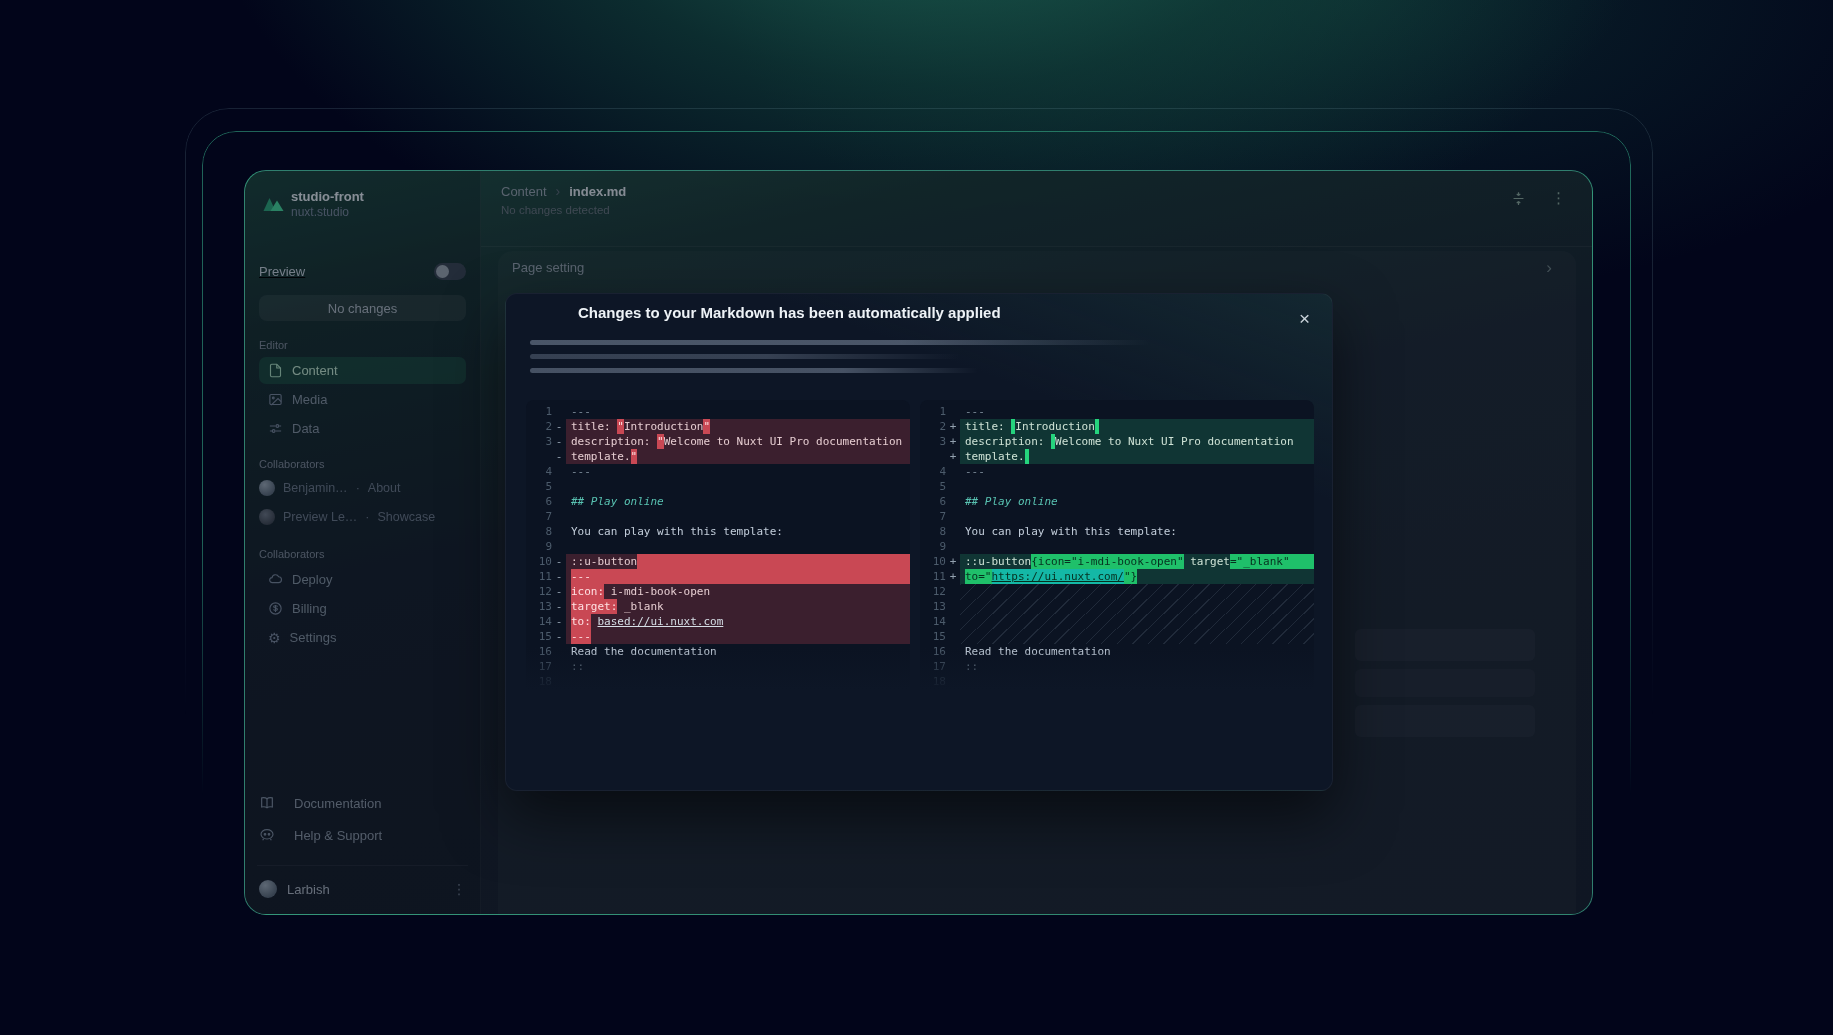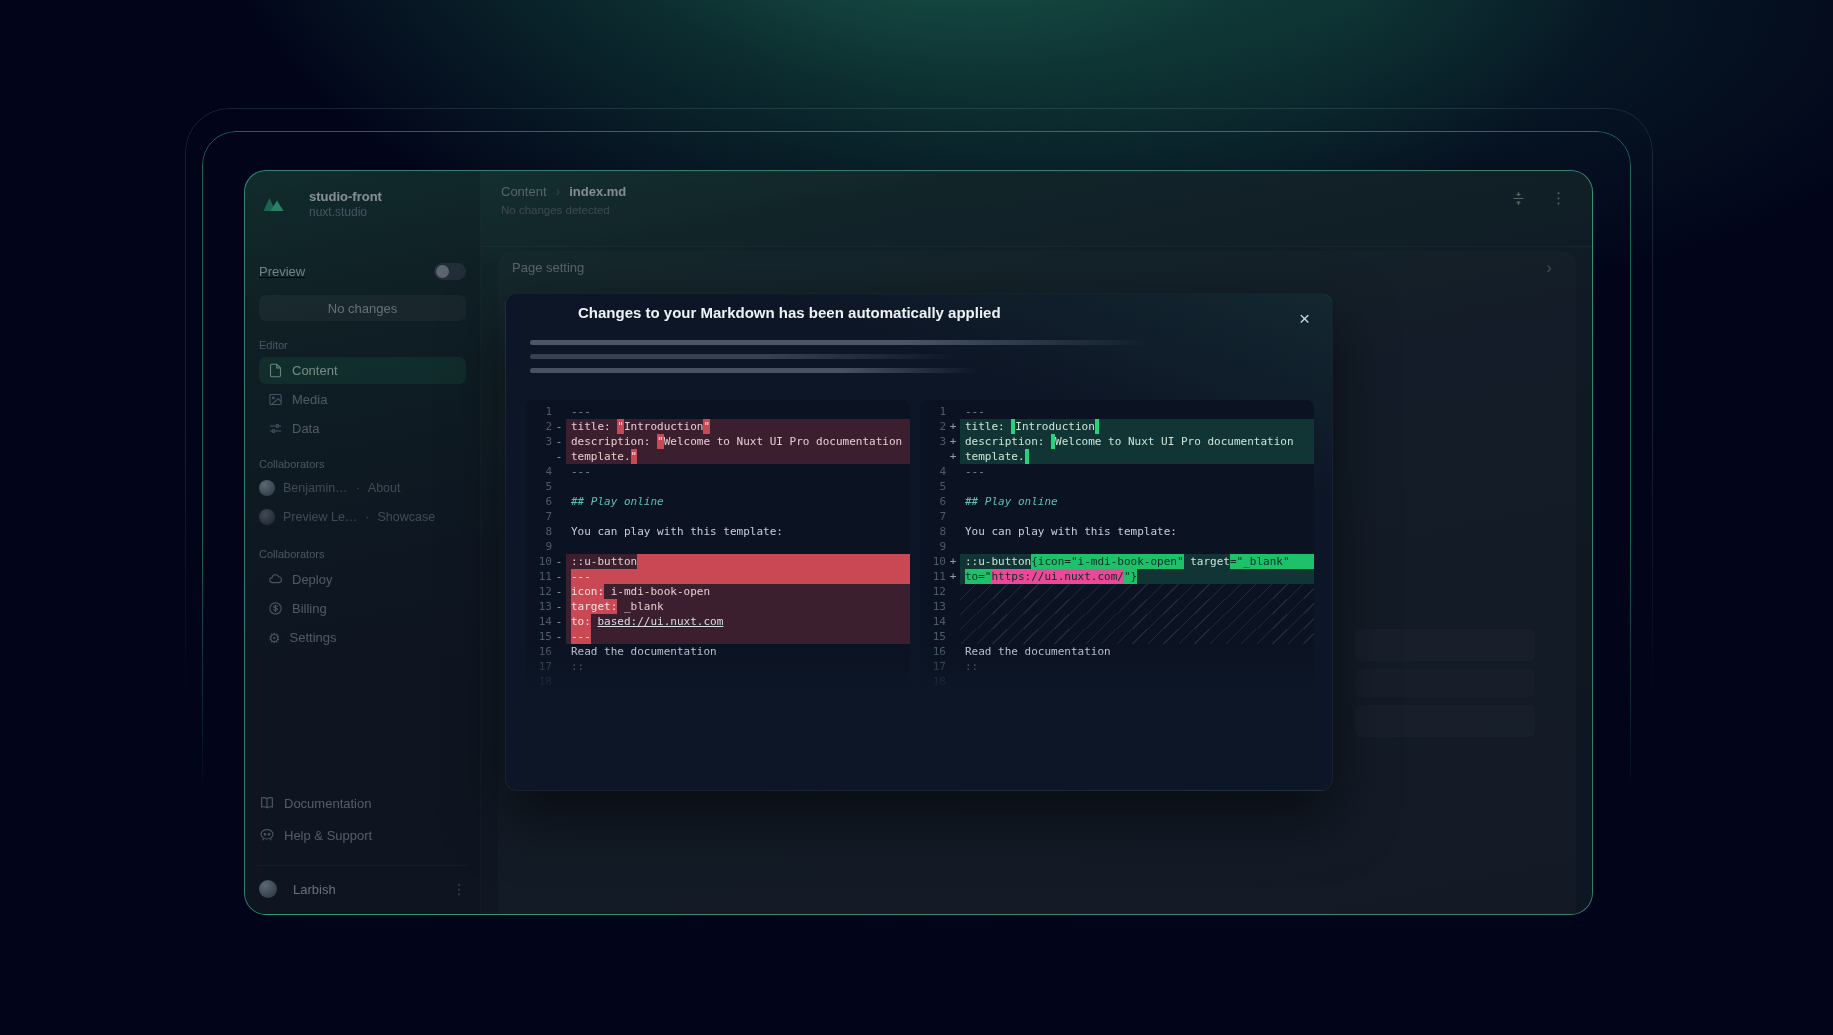--- a/index.html
+++ b/index.html
@@ -25,21 +25,21 @@
   
   .appwin { position:absolute; left:244px; top:170px; width:1349px; height:745px;
     border-radius:22px; border:1px solid rgba(72,220,172,.5); overflow:hidden; display:flex;
     background:linear-gradient(168deg, rgba(35,86,75,.95) 0%, rgba(29,58,57,.96) 16%,
                rgba(26,38,51,.98) 42%, #192230 68%, #182130 100%); }
   .dimlayer { position:absolute; inset:0; background:rgba(3,8,18,.40); z-index:5; pointer-events:none; }
 
   
   .sidebar { width:236px; flex:none; padding:16px 14px 12px 14px; display:flex; flex-direction:column;
              background:rgba(8,14,24,.20); border-right:1px solid rgba(255,255,255,.05); position:relative; z-index:1;}
-  .side-head { display:flex; align-items:center; gap:20px; height:34px; margin-bottom:40px; }
+  .side-head { display:flex; align-items:center; gap:2px; height:34px; margin-bottom:40px; }
   .logo { width:30px; height:30px; display:flex; align-items:center; justify-content:center; }
   .proj-name { font-size:13px; font-weight:700; color:#dfe7ee; line-height:16px; }
   .proj-domain { font-size:12px; color:#76859a; line-height:15px; }
   .row-between { display:flex; align-items:center; justify-content:space-between; }
   .preview-row { height:20px; margin-bottom:14px;text-decoration:underline; }
   .lbl { font-size:13px; color:#c2cdd8; }
   .toggle { width:32px; height:17px; border-radius:9px; background:#3a4554; position:relative; }
   .toggle .knob { position:absolute; left:2px; top:2px; width:13px; height:13px; border-radius:50%; background:#97a2ae; }
   .btn-nochanges { height:26px; border-radius:8px; background:rgba(255,255,255,.07);
     color:#aab5c0; font-size:13px; display:flex; align-items:center; justify-content:center; margin-bottom:18px; }
@@ -48,24 +48,24 @@
   .nav-item { height:27px; border-radius:7px; display:flex; align-items:center; gap:9px; padding:0 9px;
               color:#8391a0; font-size:13px; margin-bottom:2px; }
   .nav-item svg, .nav-item .gl { color:#77859a; flex:none; }
   .nav-item.active { background:rgba(46,176,118,.20); color:#bfe2cd; }
   .nav-item.active svg { color:#a7d8bd; }
   .collab-row { height:24px; display:flex; align-items:center; gap:8px; font-size:12.5px; color:#6a7788; margin-bottom:5px; }
   .avatar { width:16px; height:16px; border-radius:50%; flex:none;
             background:radial-gradient(circle at 35% 30%, #9aa8b6, #5b6a7a 70%); }
   .avatar.dark { background:radial-gradient(circle at 40% 35%, #6c7684, #3c4450 75%); }
   .spacer { flex:1; }
-  .foot-item { height:24px; display:flex; align-items:center; gap:9px; color:#8995a4; font-size:13px; margin-bottom:8px; }
+  .foot-item { height:24px; display:flex; align-items:center; gap:19px; color:#8995a4; font-size:13px; margin-bottom:8px; }
   .foot-item svg { color:#7b899b; }
   .side-div { border-top:1px solid rgba(255,255,255,.06); margin:10px -2px 10px -2px; }
-  .user-row { height:26px; display:flex; align-items:center; gap:16px; font-size:13px; color:#aab4c0;text-align:right; }
+  .user-row { height:26px; display:flex; align-items:center; gap:10px; font-size:13px; color:#aab4c0;text-align:right; }
   .user-row .avatar { width:18px; height:18px; }
   .kebab { margin-left:auto; color:#667180; font-size:14px; letter-spacing:0; }
 
   
   .content { flex:1; position:relative; z-index:1; }
   .crumb { position:absolute; left:20px; top:12px; display:flex; align-items:center; gap:9px; font-size:13px; }
   .crumb .c1 { color:#93a0ad; }
   .crumb .sep { color:#5c6875; font-size:14px; }
   .crumb .c2 { color:#dbe2e9; font-weight:600; }
   .status { position:absolute; left:20px; top:33px; font-size:11.5px; color:#68747f; }
@@ -103,21 +103,21 @@
   .crow.del .code { background:rgba(214,72,88,.24); color:#e6cdd1; }
   .crow.add .code { background:rgba(40,190,125,.20); color:#cfe3d6; }
   .sg-hld { background:#c94854; color:#ffe0e2; }
   .sg-filld { flex:1; background:#c94854; }
   .sg-hla { background:#1fc06a; color:#06301f; }
   .sg-filla { flex:1; background:#1fc06a; }
   .sg-sliver { width:4px; background:#25d47d; flex:none; }
   .sg-dim { color:#7b8a98; }
   .sg-head { color:#59c3b2;font-style:italic; }
   .sg-link { color:#d6dee6; text-decoration:underline; }
-  .sg-linkd { color:#06301f; background:#ec4899; }
+  .sg-linkd { color:#06301f; background:#14b8a6; text-decoration:underline; }
   .sg-faded { color:rgba(150,165,180,.4); }
   .code.hatch { background:repeating-linear-gradient(135deg, rgba(140,160,180,.16) 0 1px, transparent 1px 11px); }
   .crow.fadedrow .ln { opacity:.45; }
   .diff-fade { position:absolute; left:12px; right:12px; top:354px; height:48px;
                background:linear-gradient(180deg, rgba(13,22,38,0), #0d1626 88%); pointer-events:none; }
 
   .m-footer { position:absolute; left:0; right:0; bottom:0; height:67px;
     border-top:1px solid rgba(255,255,255,.07); display:flex; align-items:center;
     justify-content:flex-end; gap:30px; padding-right:16px; }
   .btn-ghost { color:#e8edf2; font-size:13.5px; font-weight:600; }

